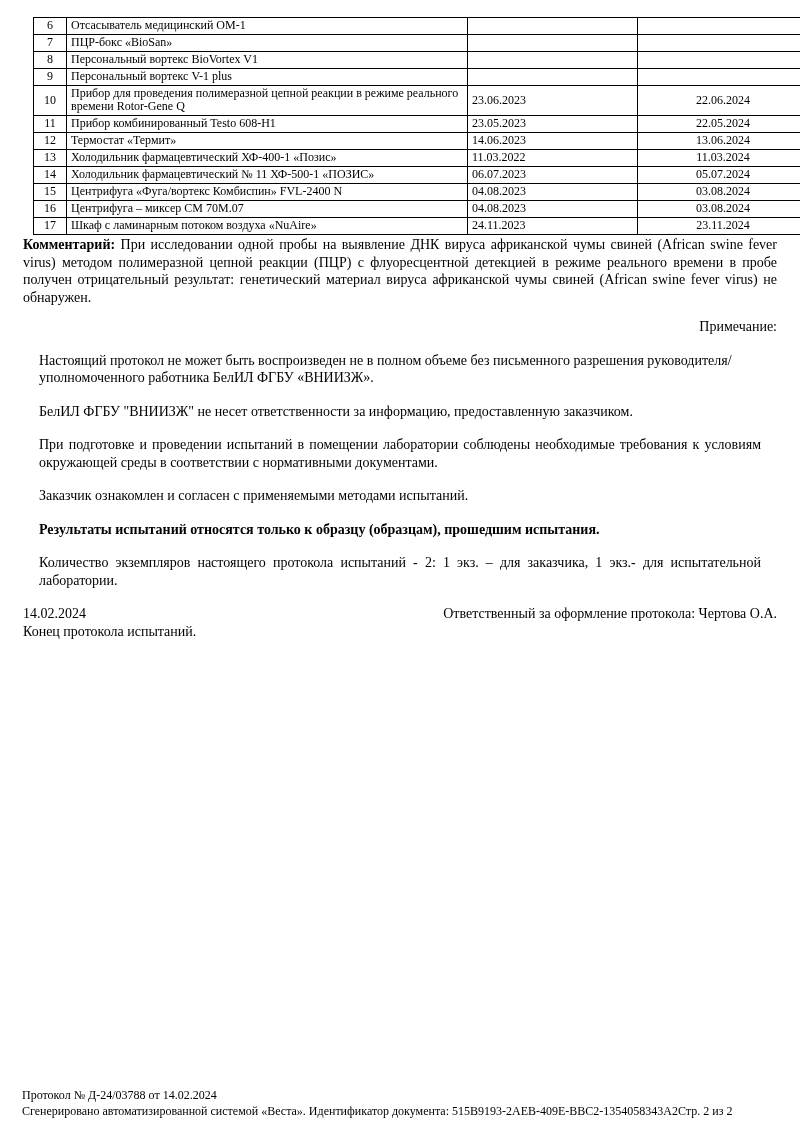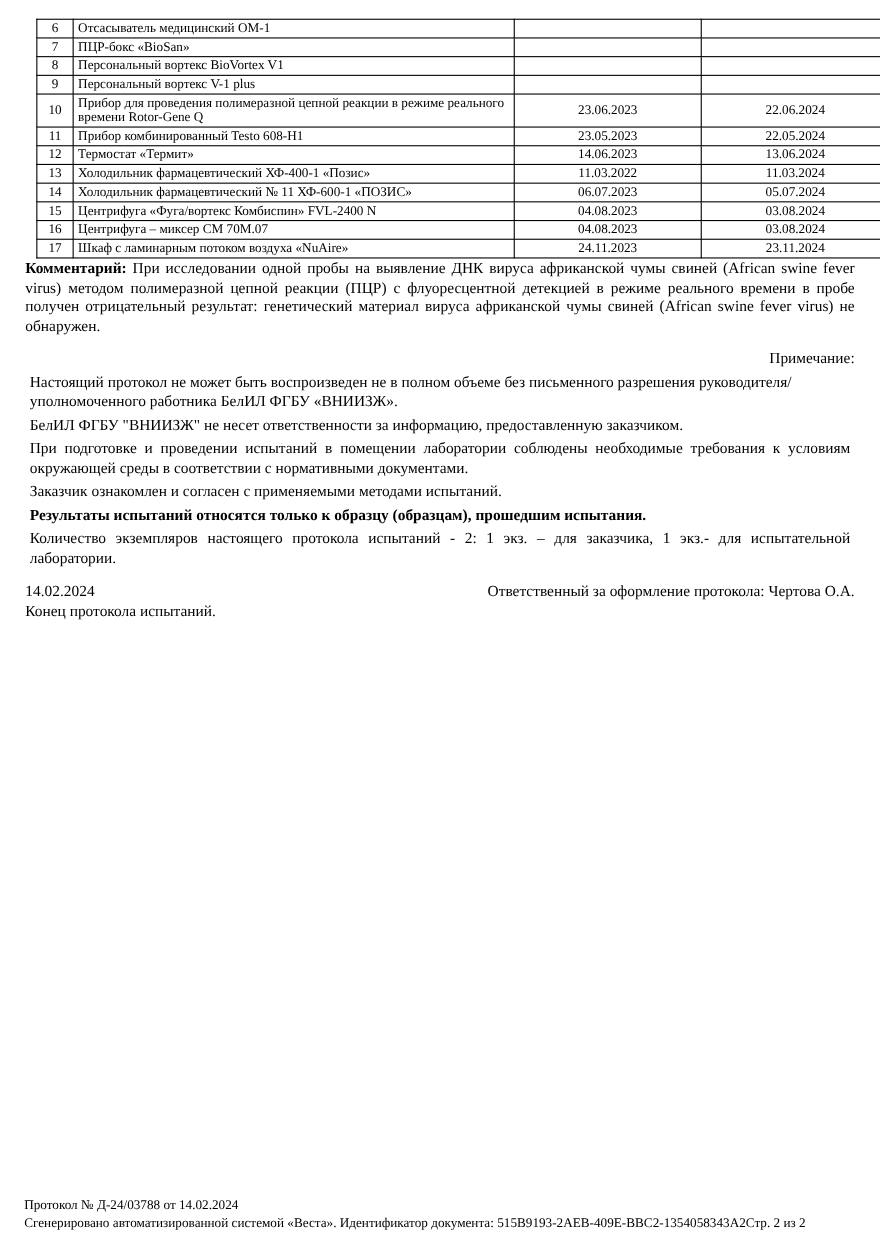--- a/index.html
+++ b/index.html
@@ -18,28 +18,28 @@
   }
   table.equip td{
     border:1px solid #000;
     font-size:12px;line-height:1.12;
     padding:1px 4px;height:14px;
     vertical-align:middle;
     overflow:hidden;
   }
   td.c-num{width:24px;text-align:center;padding:1px 1px;}
   td.c-name{width:392px;text-align:left;}
-  td.c-date1{width:161px;text-align:center;}
+  td.c-date1{width:161px;text-align:left;}
   td.c-date2{width:162px;text-align:center;}
   
   .content{
     position:absolute;top:236px;left:23px;width:754px;
     font-size:14px;line-height:17.5px;
   }
-  .para{margin:4px;text-align:justify;}
+  .para{margin:16px;text-align:justify;}
   .p-left{text-align:left;}
   .comment-para{margin:0 0 12px 0;}
   .bold{font-weight:bold;}
   .note-label{margin:0;text-align:right;}
   .sig-row{
     display:flex;justify-content:space-between;
     margin-top:13px;text-align:center;
   }
   .end-line{margin:0;text-align:left;}
   
@@ -100,21 +100,21 @@
           <td class="c-date2">13.06.2024</td>
         </tr>
         <tr>
           <td class="c-num">13</td>
           <td class="c-name">Холодильник фармацевтический ХФ-400-1 «Позис»</td>
           <td class="c-date1">11.03.2022</td>
           <td class="c-date2">11.03.2024</td>
         </tr>
         <tr>
           <td class="c-num">14</td>
-          <td class="c-name">Холодильник фармацевтический № 11 ХФ-600-1 «ПОЗИС»</td>
+          <td class="c-name">Холодильник фармацевтический № 11 ХФ-500-1 «ПОЗИС»</td>
           <td class="c-date1">06.07.2023</td>
           <td class="c-date2">05.07.2024</td>
         </tr>
         <tr>
           <td class="c-num">15</td>
           <td class="c-name">Центрифуга «Фуга/вортекс Комбиспин» FVL-2400 N</td>
           <td class="c-date1">04.08.2023</td>
           <td class="c-date2">03.08.2024</td>
         </tr>
         <tr>

